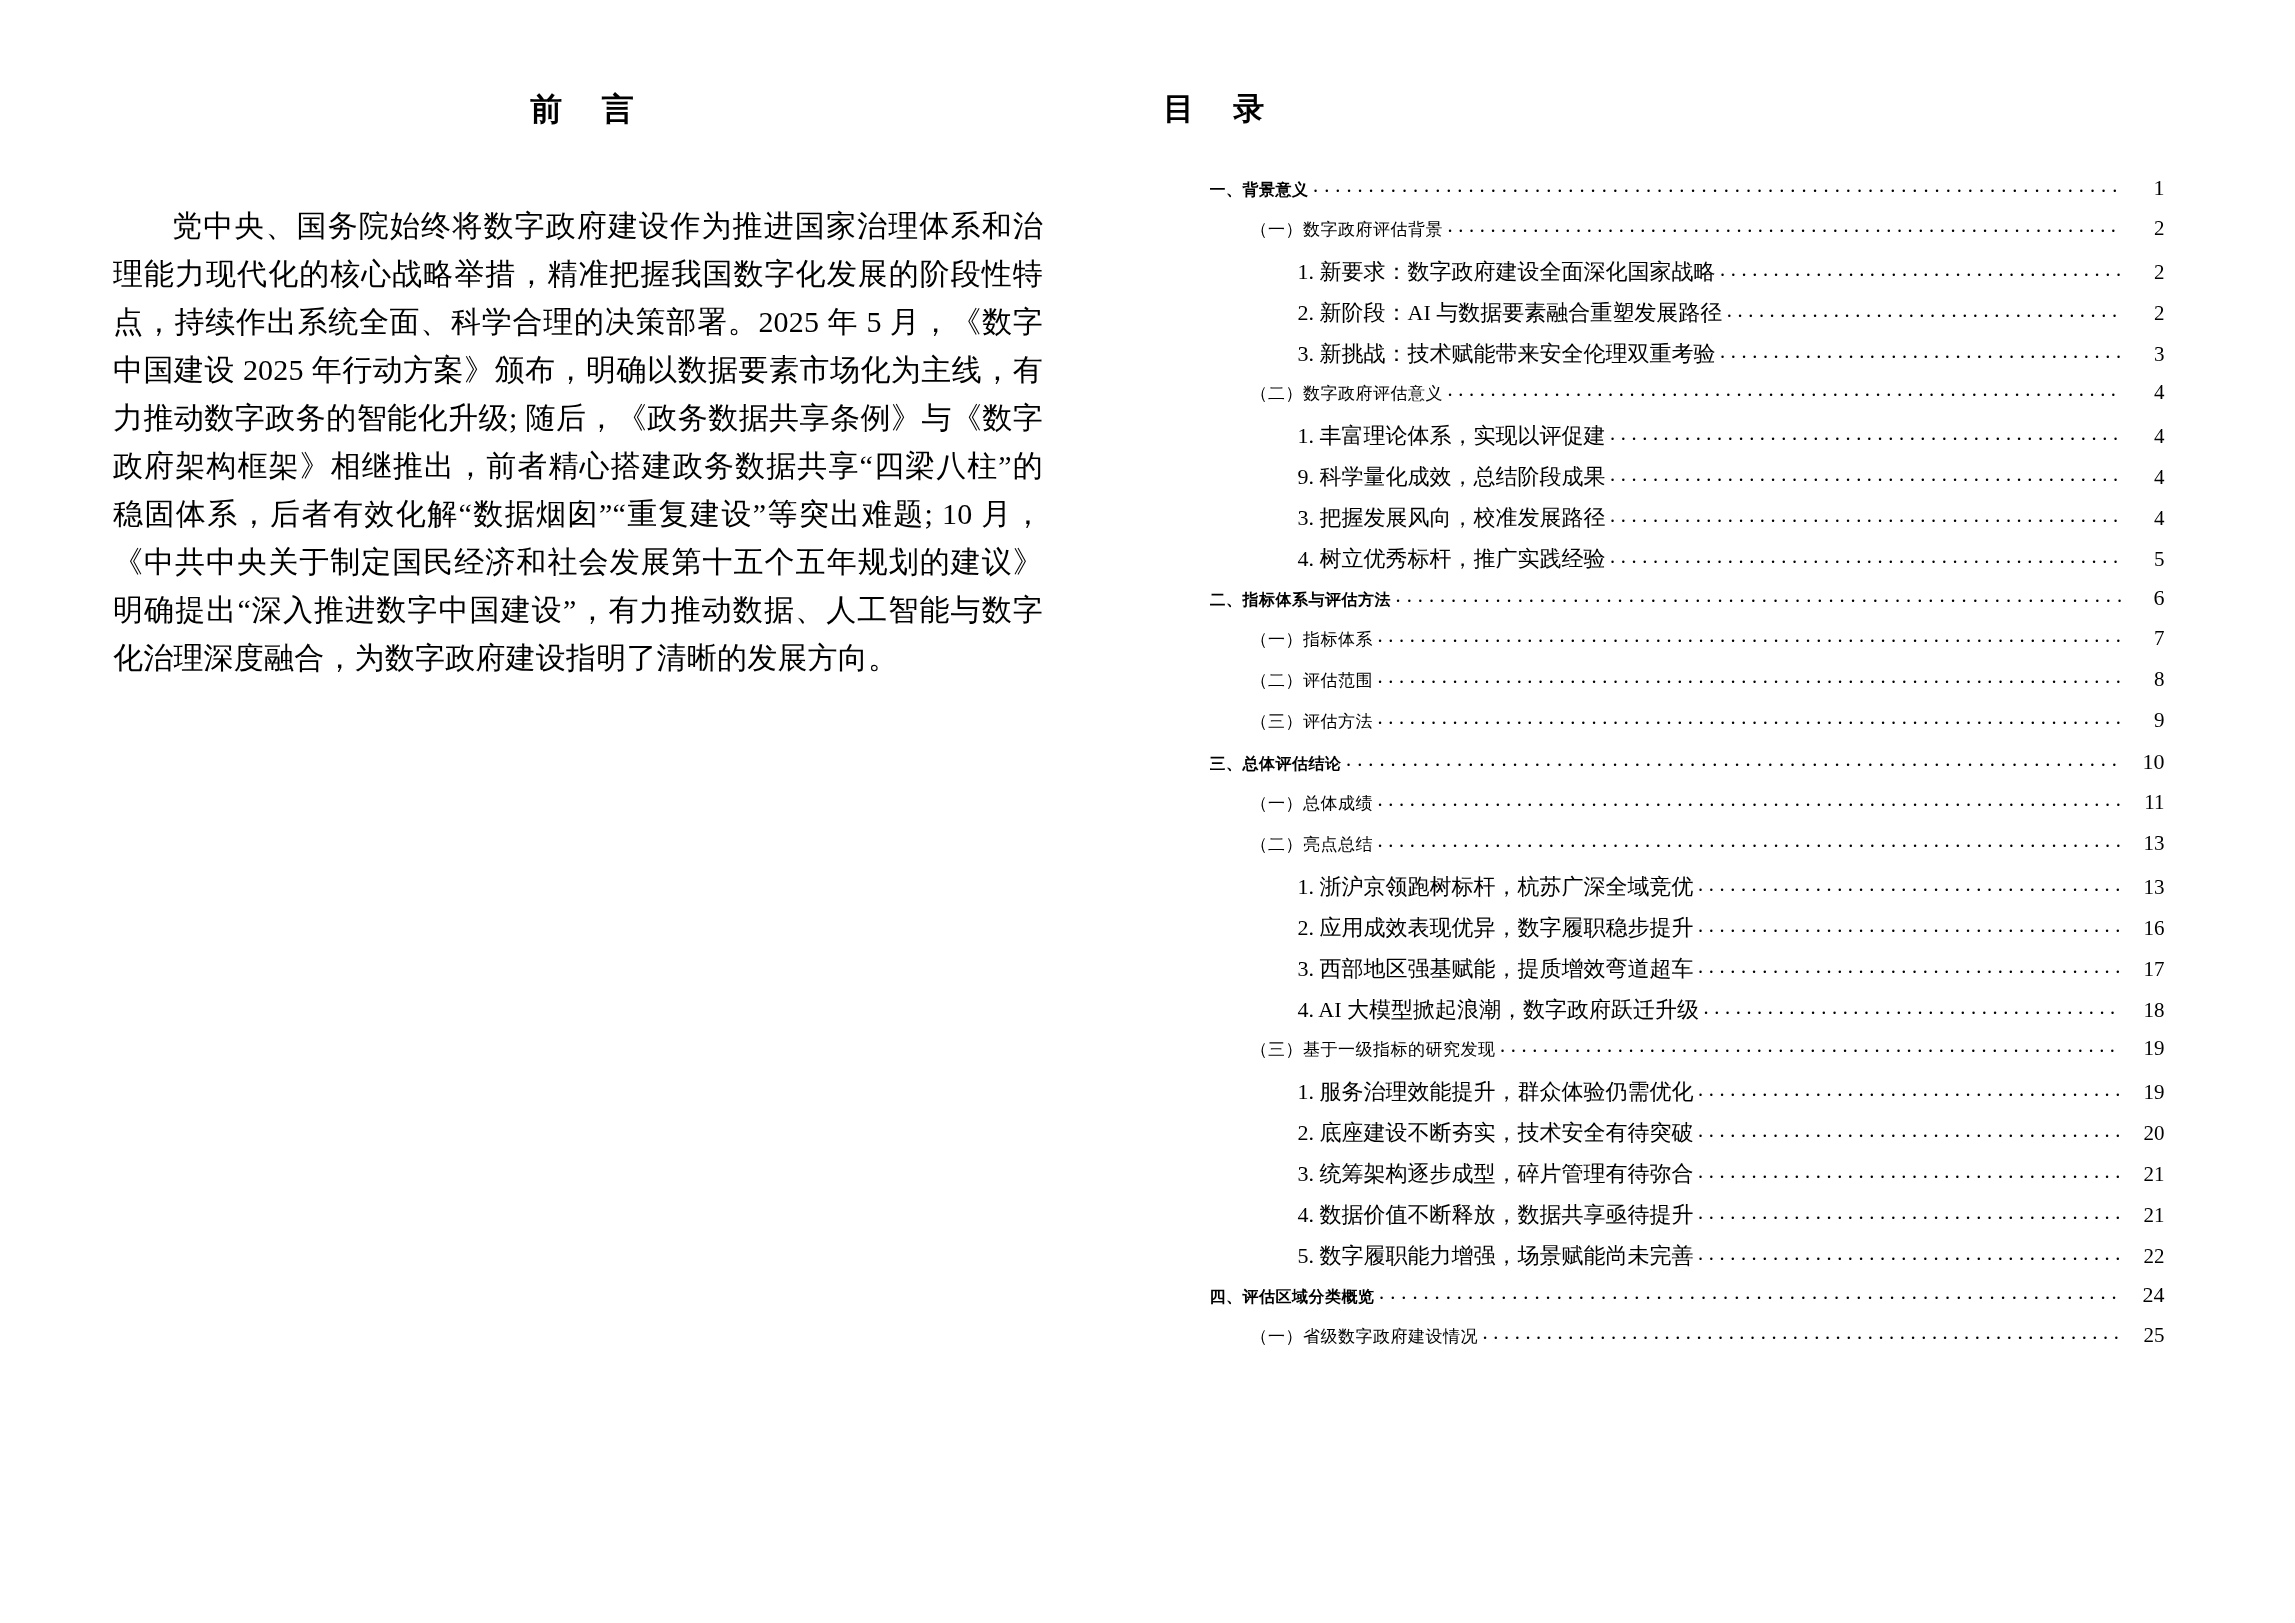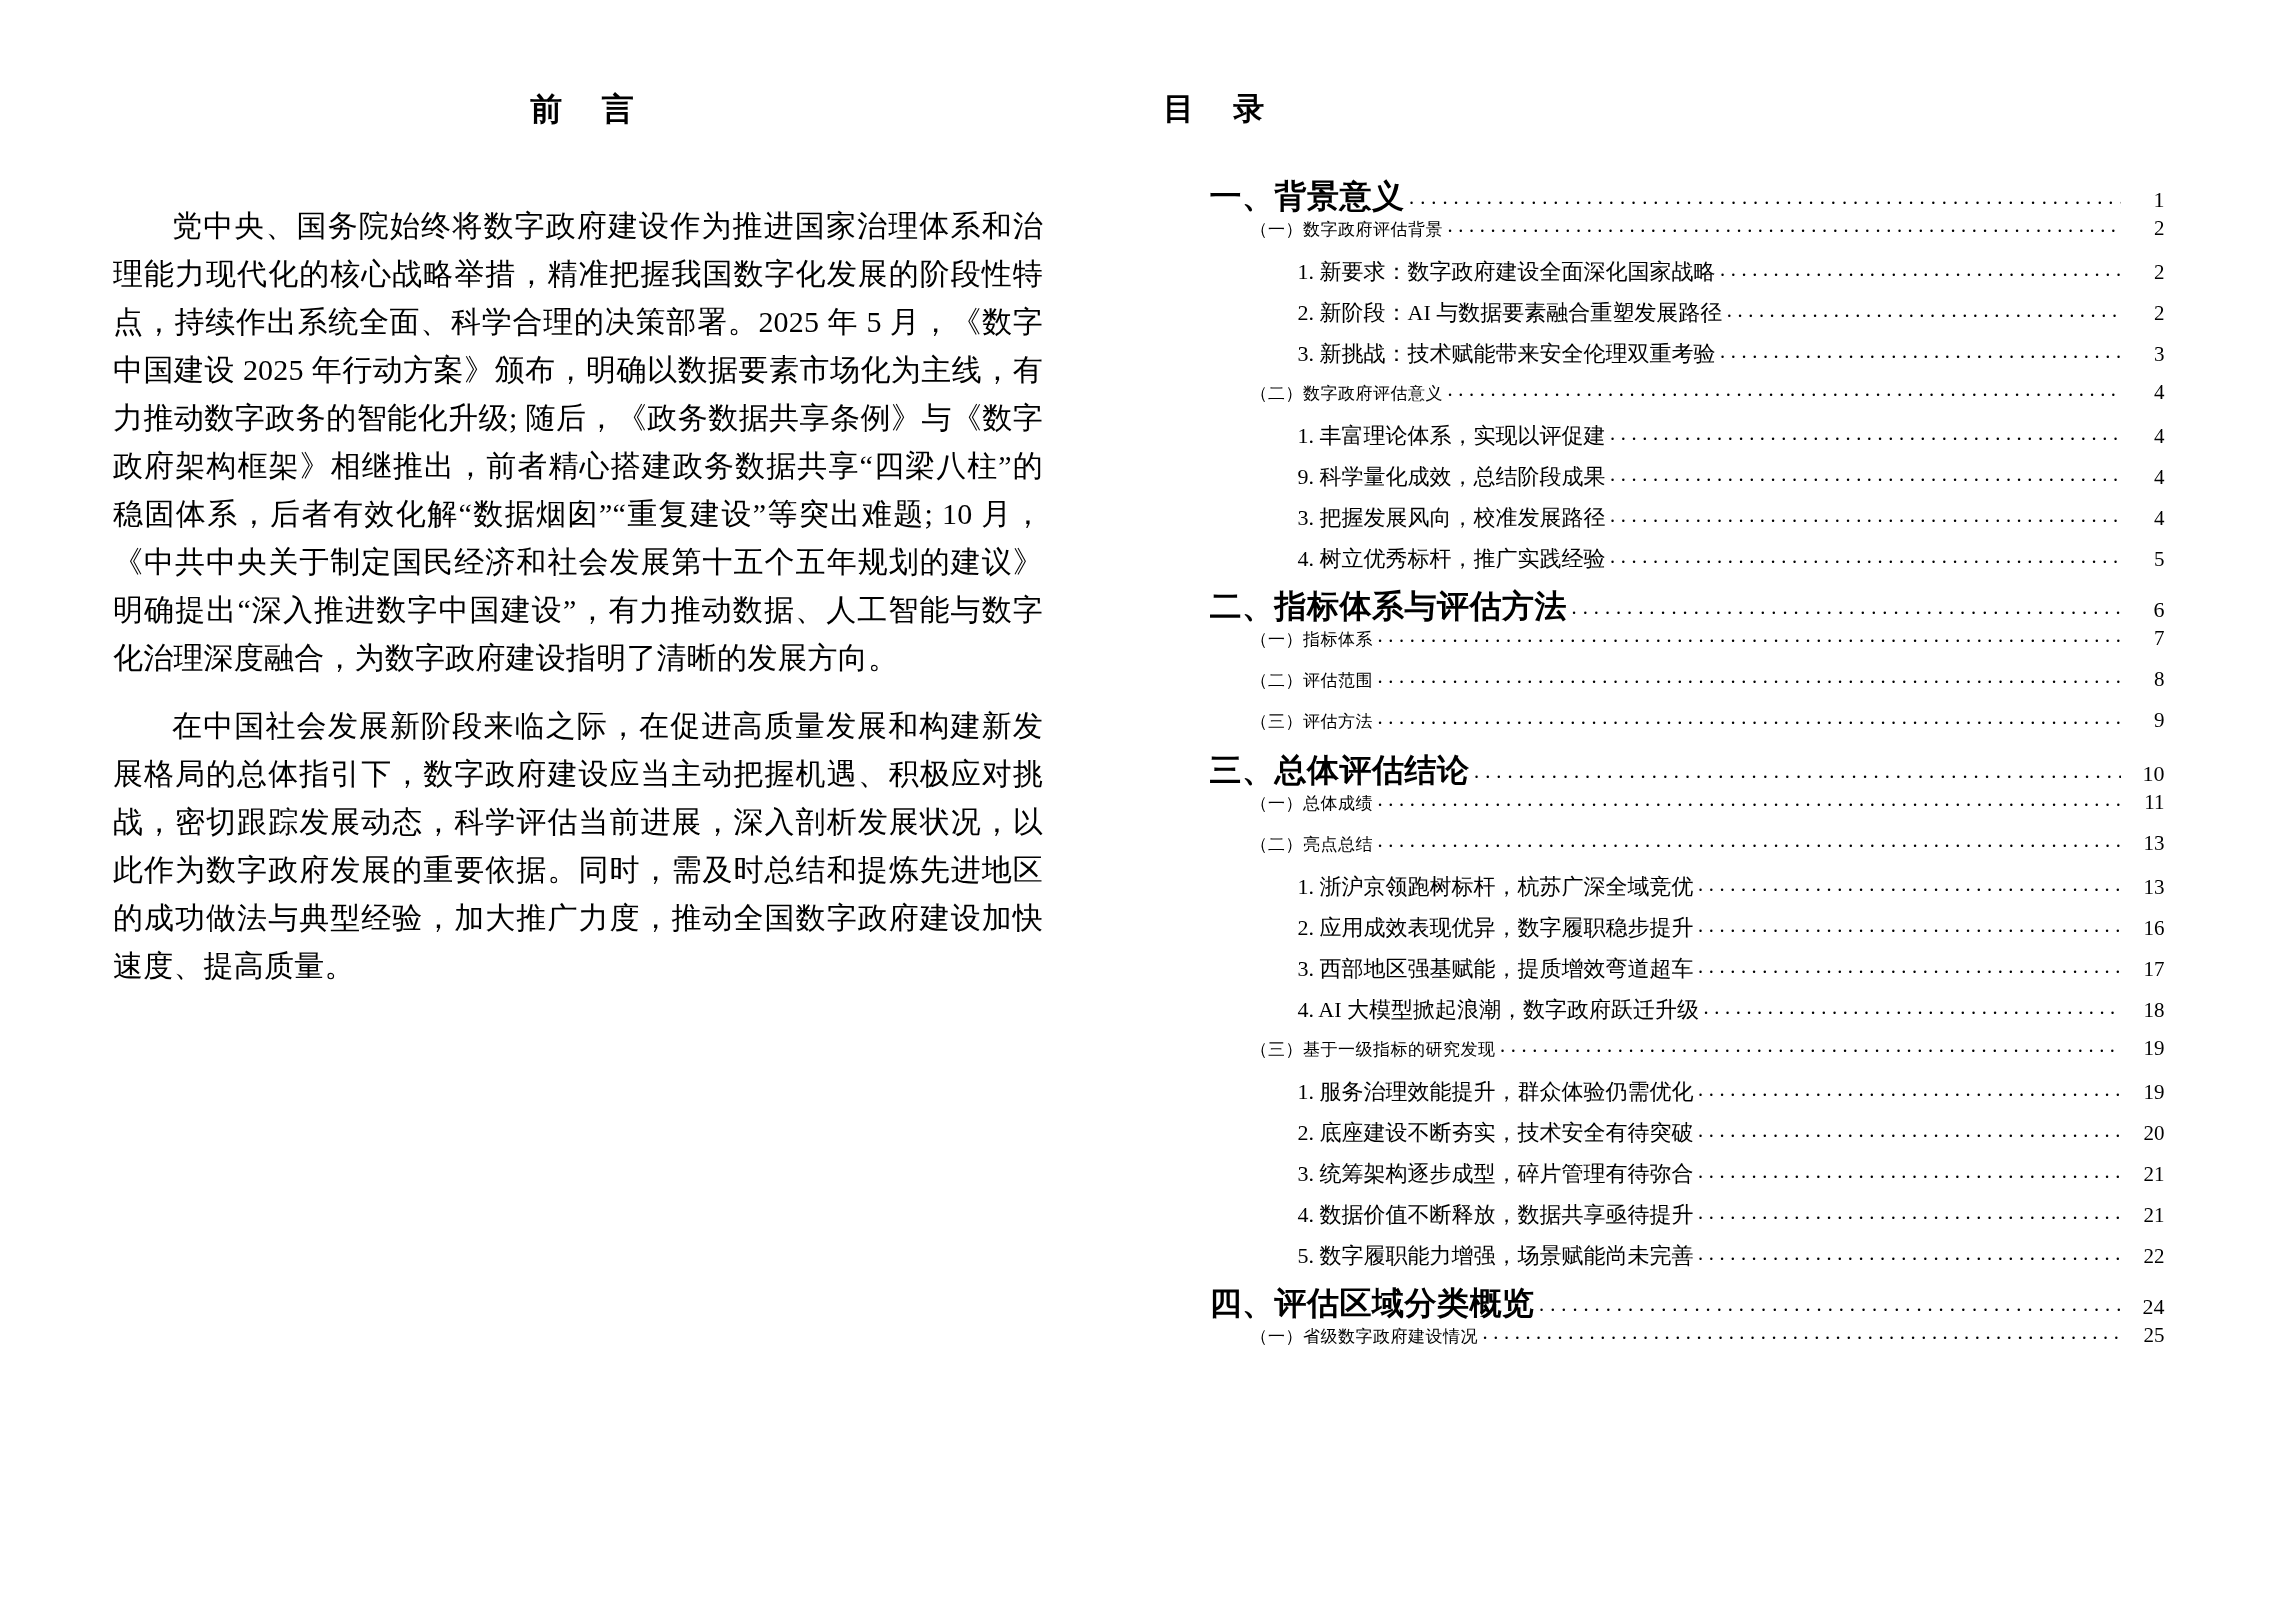--- a/index.html
+++ b/index.html
@@ -117,21 +117,21 @@
     min-width: 41px;
     font-size: 21px;
   }
 
   
   .lvl1 {
     height: 41px;
     margin-bottom: 0px;
   }
   .lvl1 .toc-label {
-    font-size: 32px;
+    font-size: 16px;
     font-weight: bold;
     letter-spacing: 0.5px;
   }
   .lvl1 .toc-dots { font-size: 20.4px; letter-spacing: 6px; }
   .lvl1 .toc-page { font-size: 22px; }
 
   
   .lvl2 {
     height: 41px;
     padding-left: 41px;
@@ -154,21 +154,20 @@
 </head>
 <body>
 
 <div class="page">
 
   <div class="col-left">
     <div class="preface-title">前 言</div>
 
     <div class="preface-body">
       <p class="preface-para">党中央、国务院始终将数字政府建设作为推进国家治理体系和治理能力现代化的核心战略举措，精准把握我国数字化发展的阶段性特点，持续作出系统全面、科学合理的决策部署。2025 年 5 月，《数字中国建设 2025 年行动方案》颁布，明确以数据要素市场化为主线，有力推动数字政务的智能化升级; 随后，《政务数据共享条例》与《数字政府架构框架》相继推出，前者精心搭建政务数据共享“四梁八柱”的稳固体系，后者有效化解“数据烟囱”“重复建设”等突出难题; 10 月，《中共中央关于制定国民经济和社会发展第十五个五年规划的建议》明确提出“深入推进数字中国建设”，有力推动数据、人工智能与数字化治理深度融合，为数字政府建设指明了清晰的发展方向。</p>
-      <p class="preface-para">在中国社会发展新阶段来临之际，在促进高质量发展和构建新发展格局的总体指引下，数字政府建设应当主动把握机遇、积极应对挑战，密切跟踪发展动态，科学评估当前进展，深入剖析发展状况，以此作为数字政府发展的重要依据。同时，需及时总结和提炼先进地区的成功做法与典型经验，加大推广力度，推动全国数字政府建设加快速度、提高质量。</p>
     </div>
   </div>
 
   <div class="col-right">
     <div class="toc-title">目 录</div>
 
     <div class="toc-wrap" id="toc-wrap">
         <div class="toc-row lvl1">
           <span class="toc-label">一、背景意义</span>
           <span class="toc-dots">.......................................................................................................................</span>

